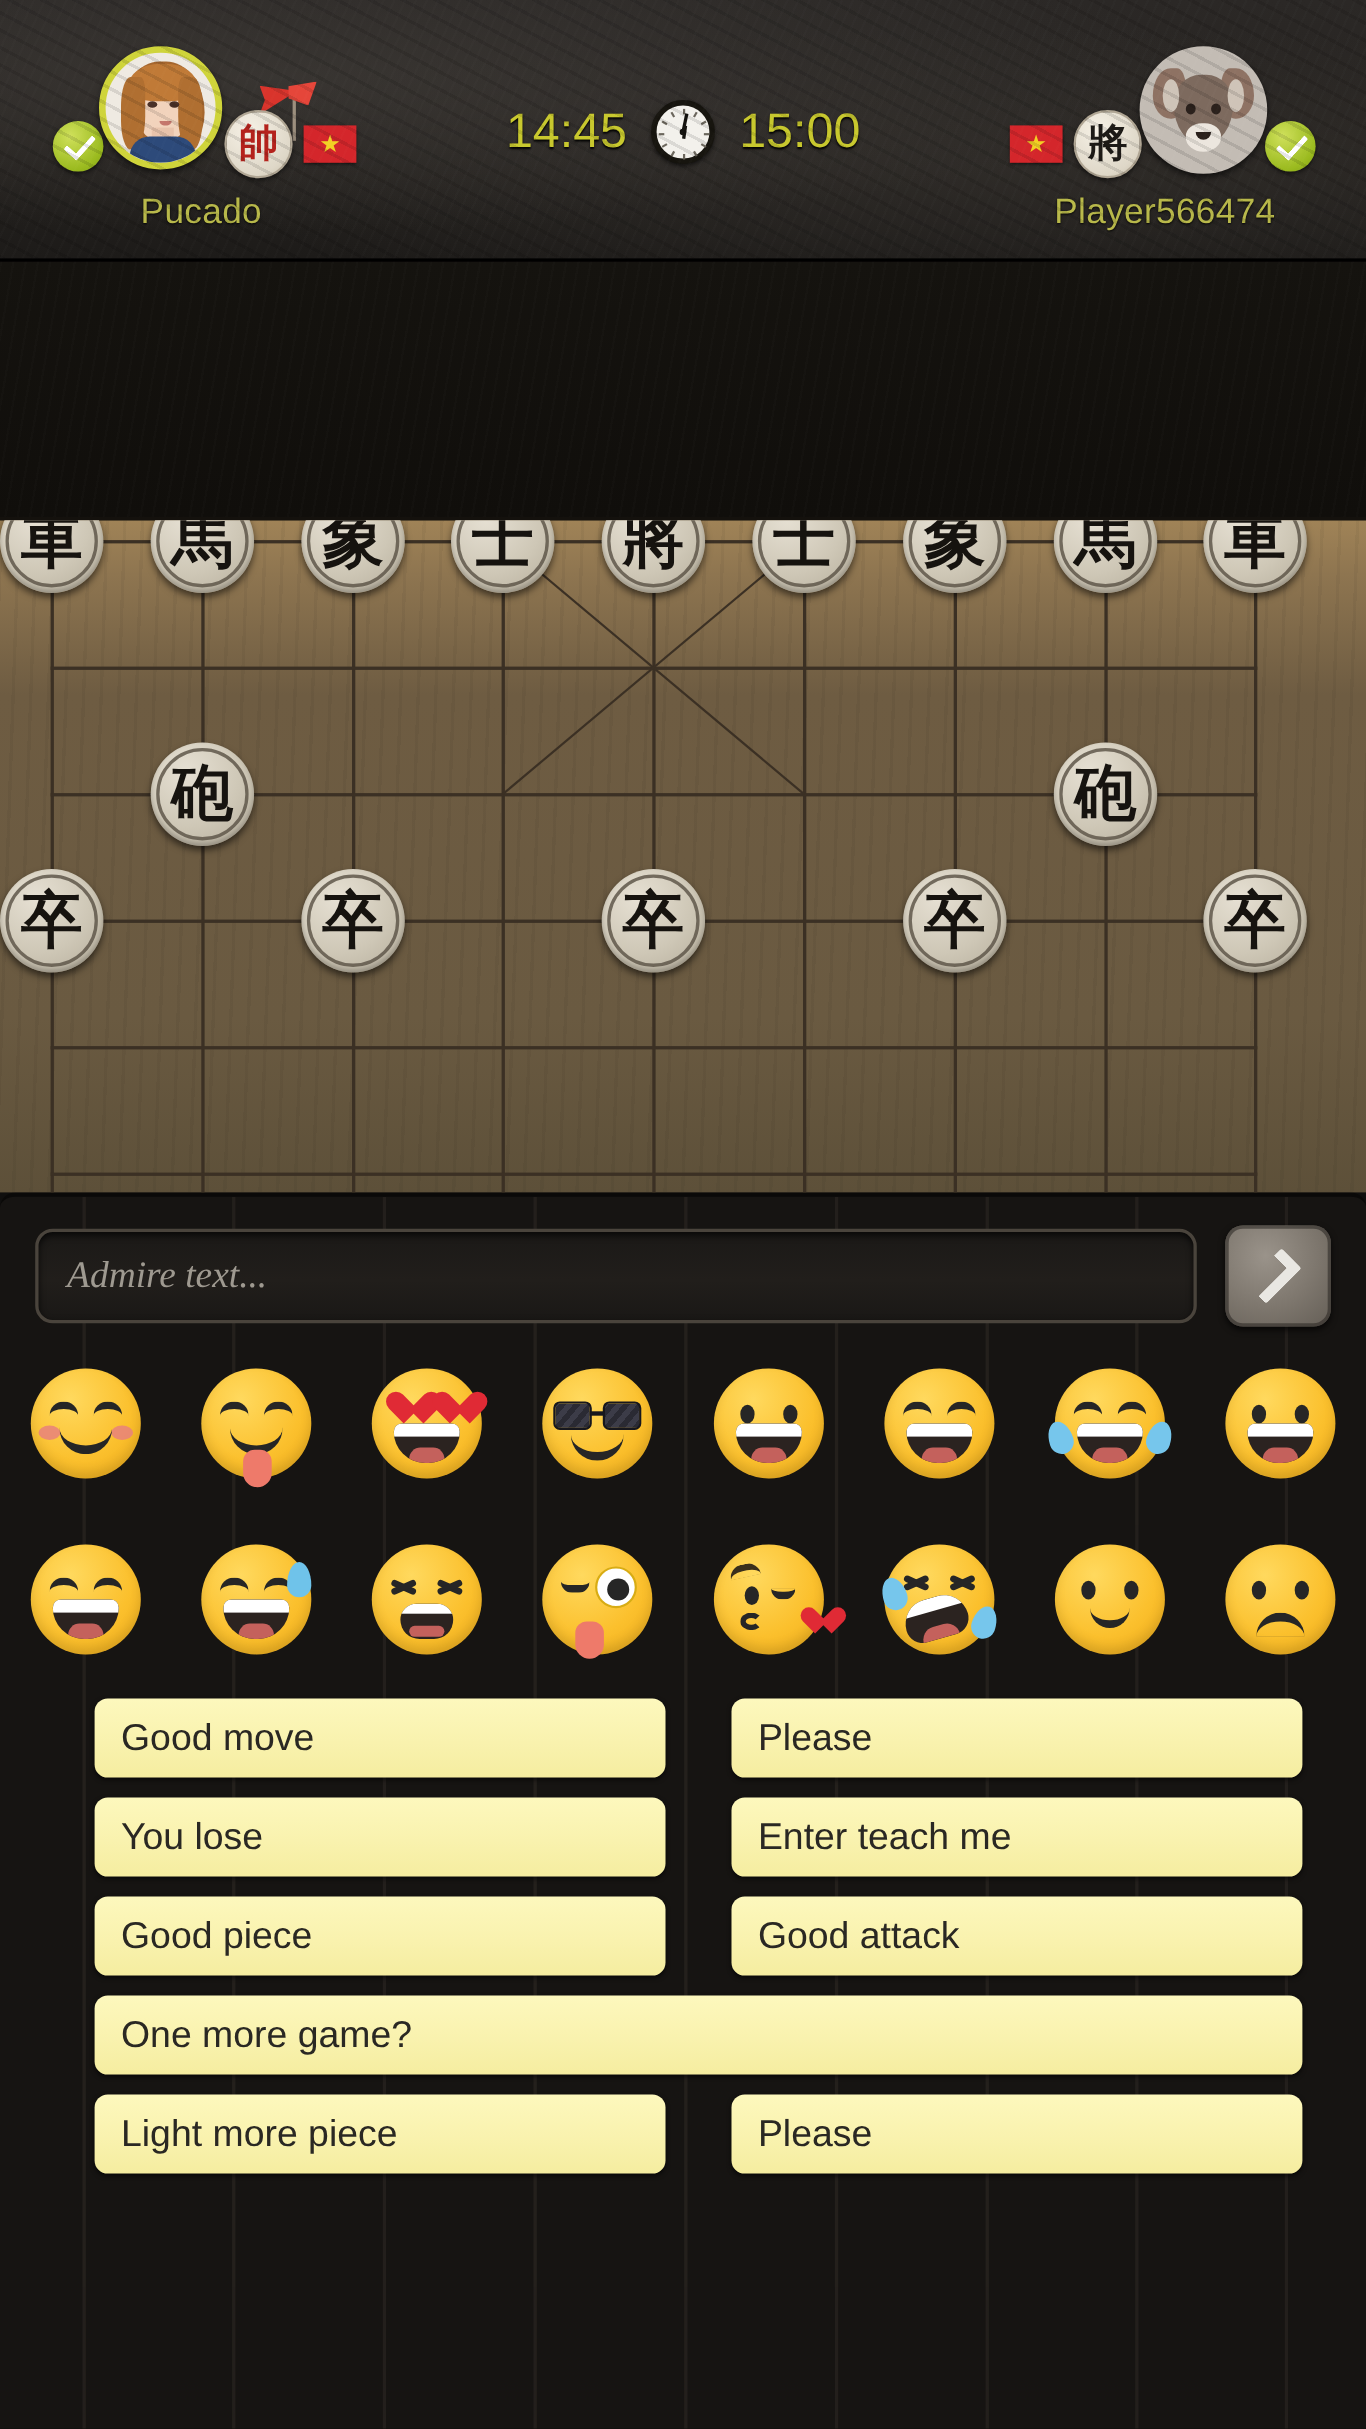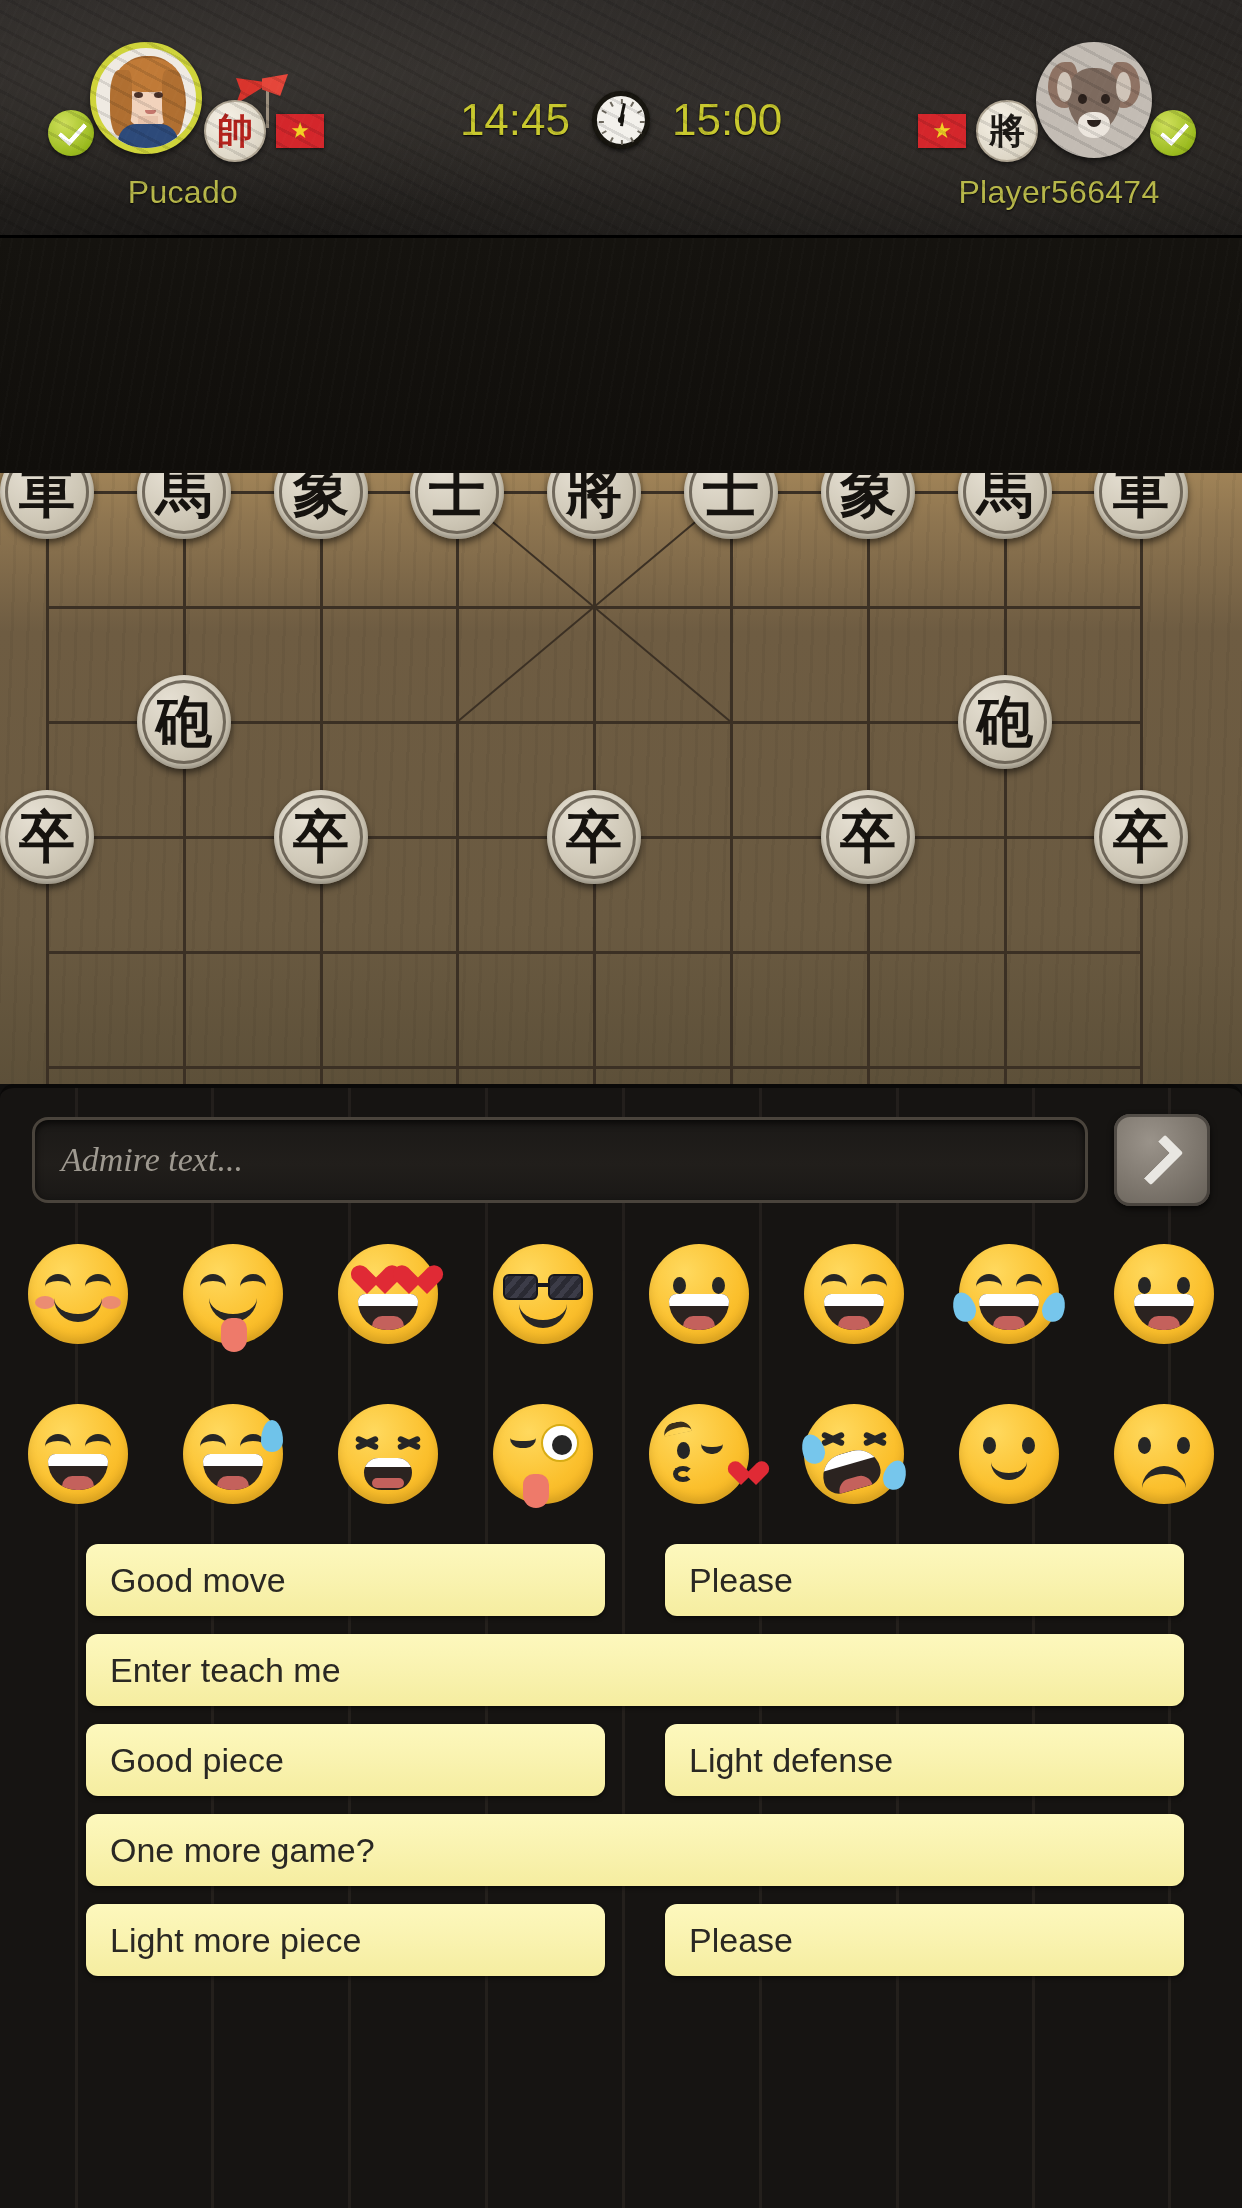--- a/index.html
+++ b/index.html
@@ -651,25 +651,26 @@
           </div>
         </div>
       </div>
 
     <div class="quickmsgs" id="quick-messages">
         <div class="qrow">
           <div class="qbtn">Good move</div>
           <div class="qbtn">Please</div>
         </div>
         <div class="qrow">
+          <div class="qbtn">You lose</div>
           <div class="qbtn">Enter teach me</div>
         </div>
         <div class="qrow">
           <div class="qbtn">Good piece</div>
-          <div class="qbtn">Light defense</div>
+          <div class="qbtn">Good attack</div>
         </div>
         <div class="qrow">
           <div class="qbtn">One more game?</div>
         </div>
         <div class="qrow">
           <div class="qbtn">Light more piece</div>
           <div class="qbtn">Please</div>
         </div>
       </div>
   </div>

